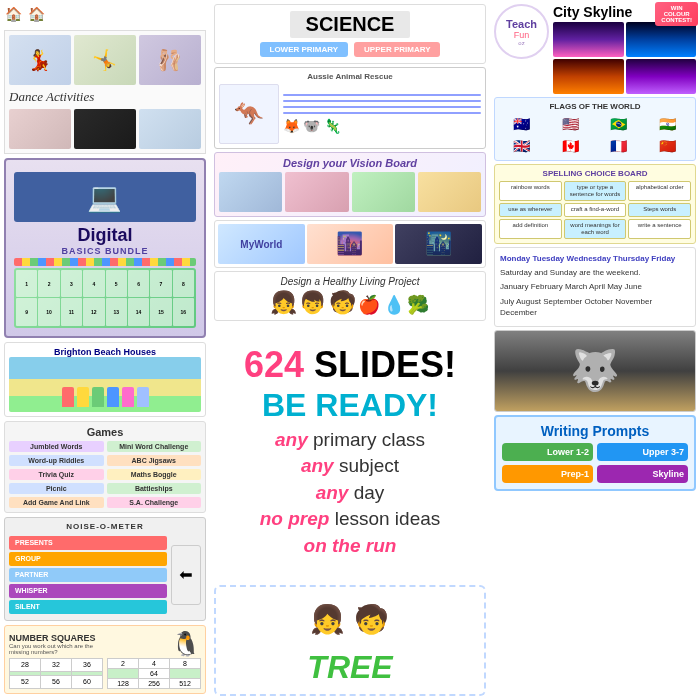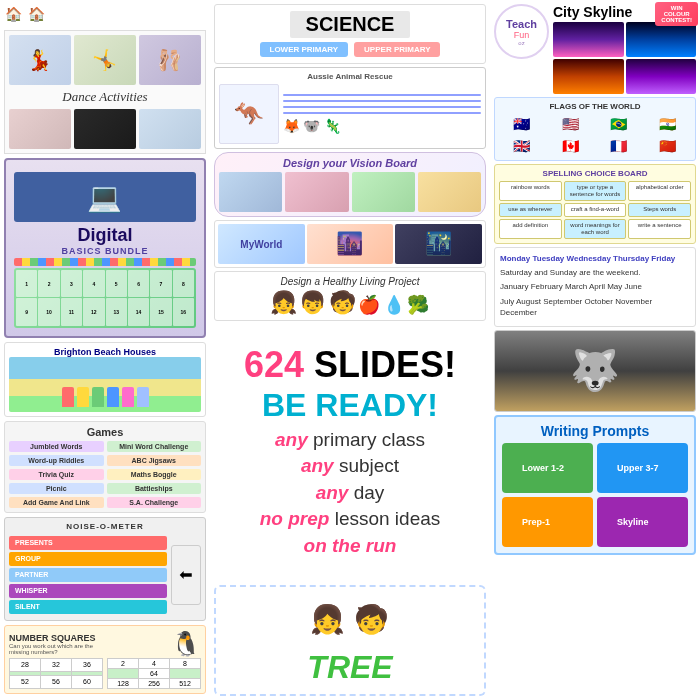--- a/index.html
+++ b/index.html
@@ -55,21 +55,21 @@
       font-size: 20px;
     }
     .dance-img.dancer1 { background: linear-gradient(135deg,#d4e0f0,#c0d0e8); }
     .dance-img.dancer2 { background: linear-gradient(135deg,#e0e8d0,#c8d8b8); }
     .dance-img.dancer3 { background: linear-gradient(135deg,#d0c8e0,#b8b0d0); }
     .dance-title {
       font-family: 'Georgia', serif;
       font-style: italic;
       font-size: 13px;
       color: #333;
-      text-align: center;
+      text-align: left;
     }
     .dance-row2 {
       display: flex;
       gap: 3px;
       margin-top: 4px;
     }
     .dance-img-sm {
       flex: 1;
       height: 40px;
       background: #c8d8e8;
@@ -345,21 +345,21 @@
     .ws-line {
       height: 2px;
       background: #90a0ff;
       border-radius: 1px;
     }
 
     
     .vision-board {
       background: linear-gradient(135deg, #fff0f8 0%, #f0f0ff 100%);
       border: 1px solid #d0c0e0;
-      border-radius: 14px;
+      border-radius: 3px;
       padding: 4px;
       flex: 0 0 auto;
     }
     .vb-title {
       font-size: 11px;
       font-style: italic;
       color: #6040a0;
       text-align: center;
       font-weight: bold;
     }
@@ -636,26 +636,26 @@
       color: #0060c0;
       text-align: center;
       margin-bottom: 4px;
     }
     .wp-buttons {
       display: grid;
       grid-template-columns: 1fr 1fr;
       gap: 4px;
     }
     .wp-btn {
-      padding: 20px;
+      padding: 4px;
       border-radius: 4px;
       font-size: 9px;
       font-weight: bold;
       color: white;
-      text-align: left;
+      text-align: right;
     }
     .wp-lower12 { background: #4caf50; }
     .wp-upper37 { background: #2196f3; }
     .wp-prep1 { background: #ff9800; }
     .wp-editing { background: #9c27b0; }
     .home-icon-box {
       width: 20px;
       height: 20px;
       display: flex;
       align-items: center;

